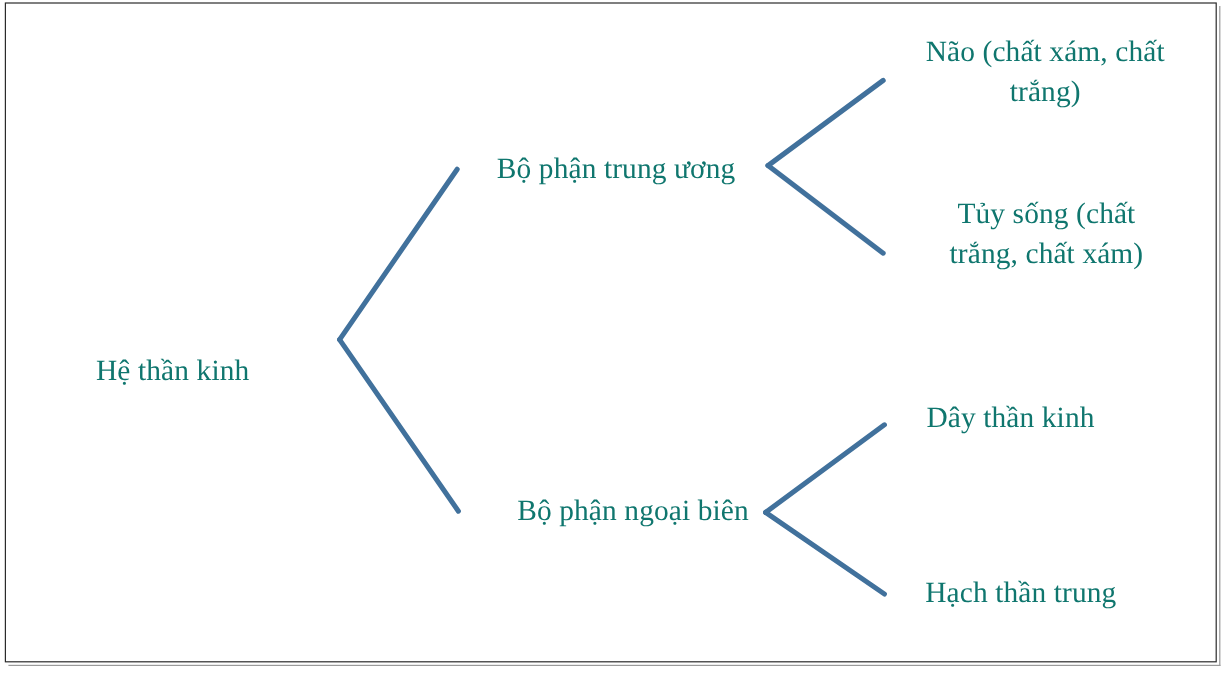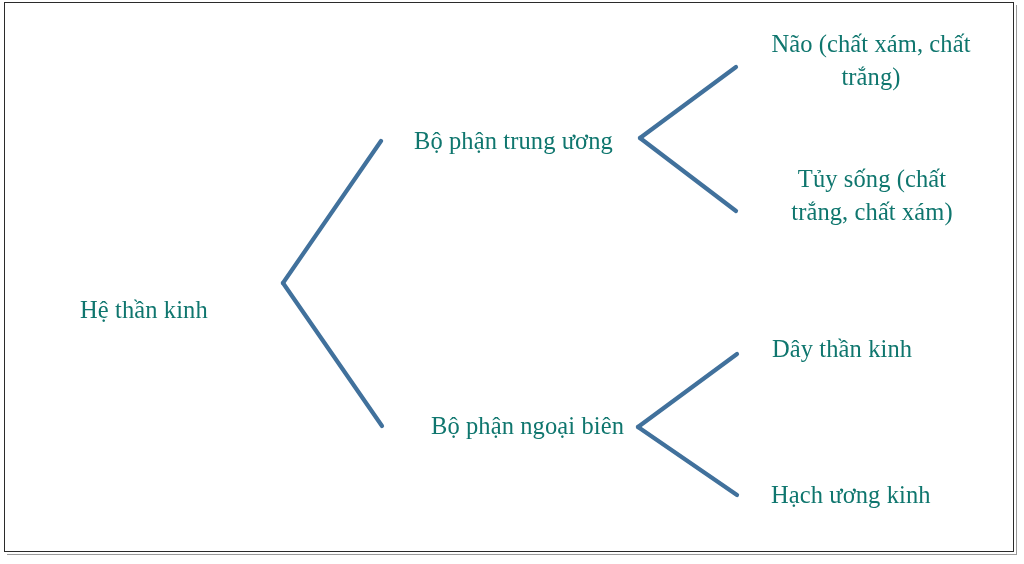--- a/index.html
+++ b/index.html
@@ -133,18 +133,18 @@
   <div class="node-label node-single" id="node-peripheral">Bộ phận ngoại biên</div>
 
   <div class="node-label node-wrap" id="node-brain">Não (chất xám, chất
 trắng)</div>
 
   <div class="node-label node-wrap" id="node-spinal">Tủy sống (chất
 trắng, chất xám)</div>
 
   <div class="node-label node-single" id="node-nerve">Dây thần kinh</div>
 
-  <div class="node-label node-single" id="node-ganglion">Hạch ương kinh</div>
+  <div class="node-label node-single" id="node-ganglion">Hạch thần trung</div>
 
   <div id="figure-border"></div>
   <div id="figure-border-shadow"></div>
 
 </div>
 
 </body></html>

